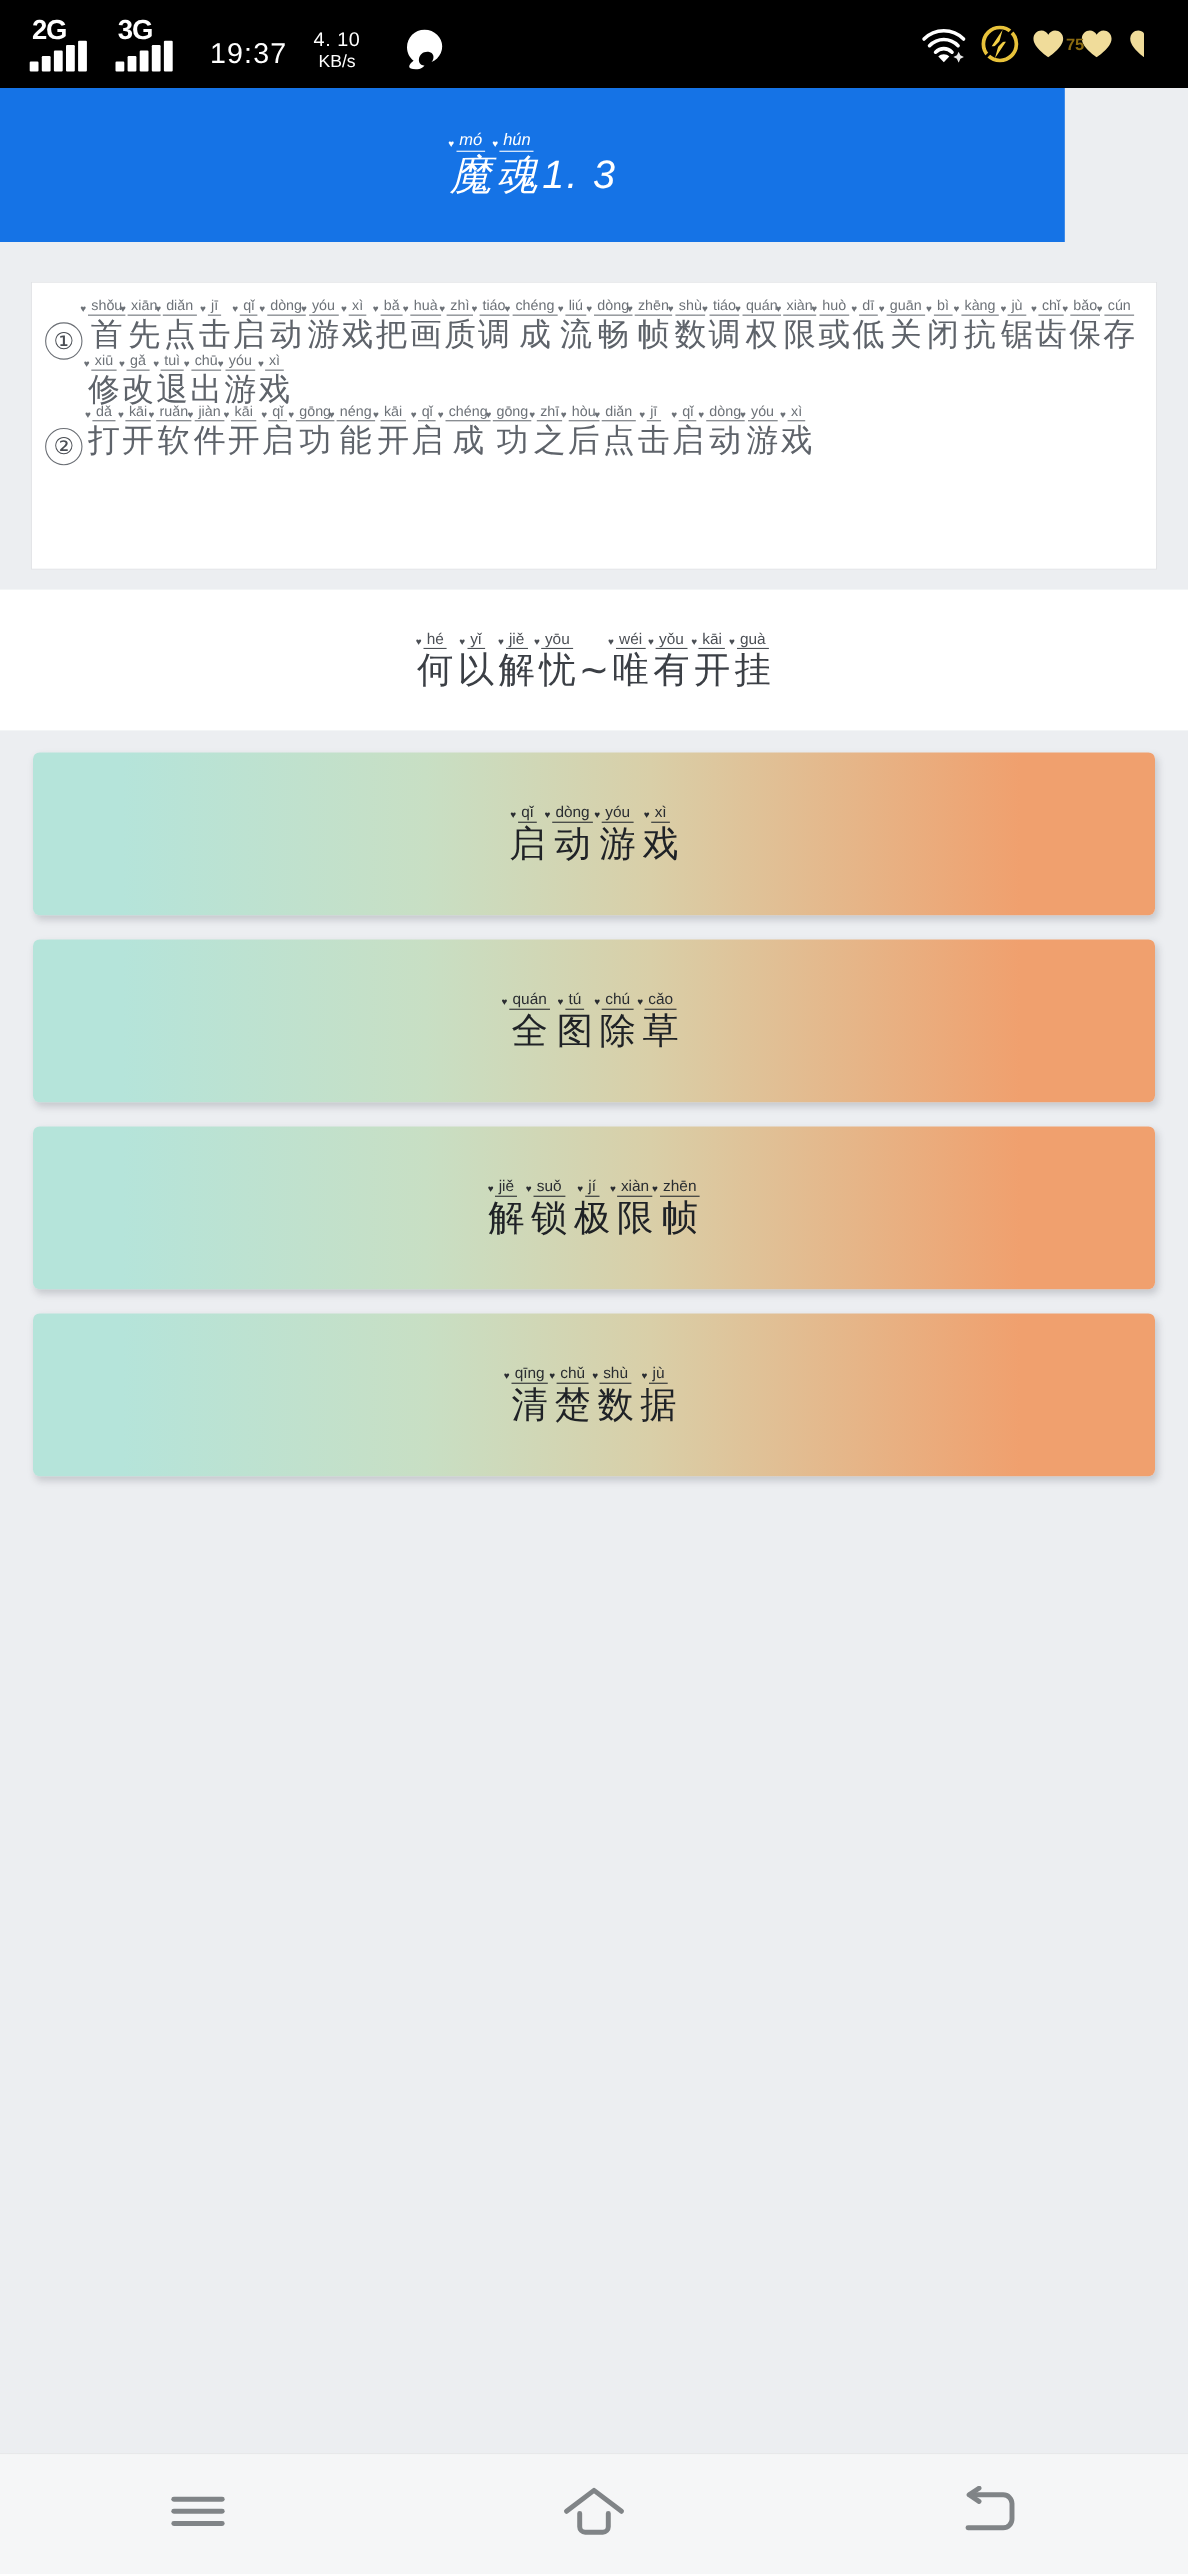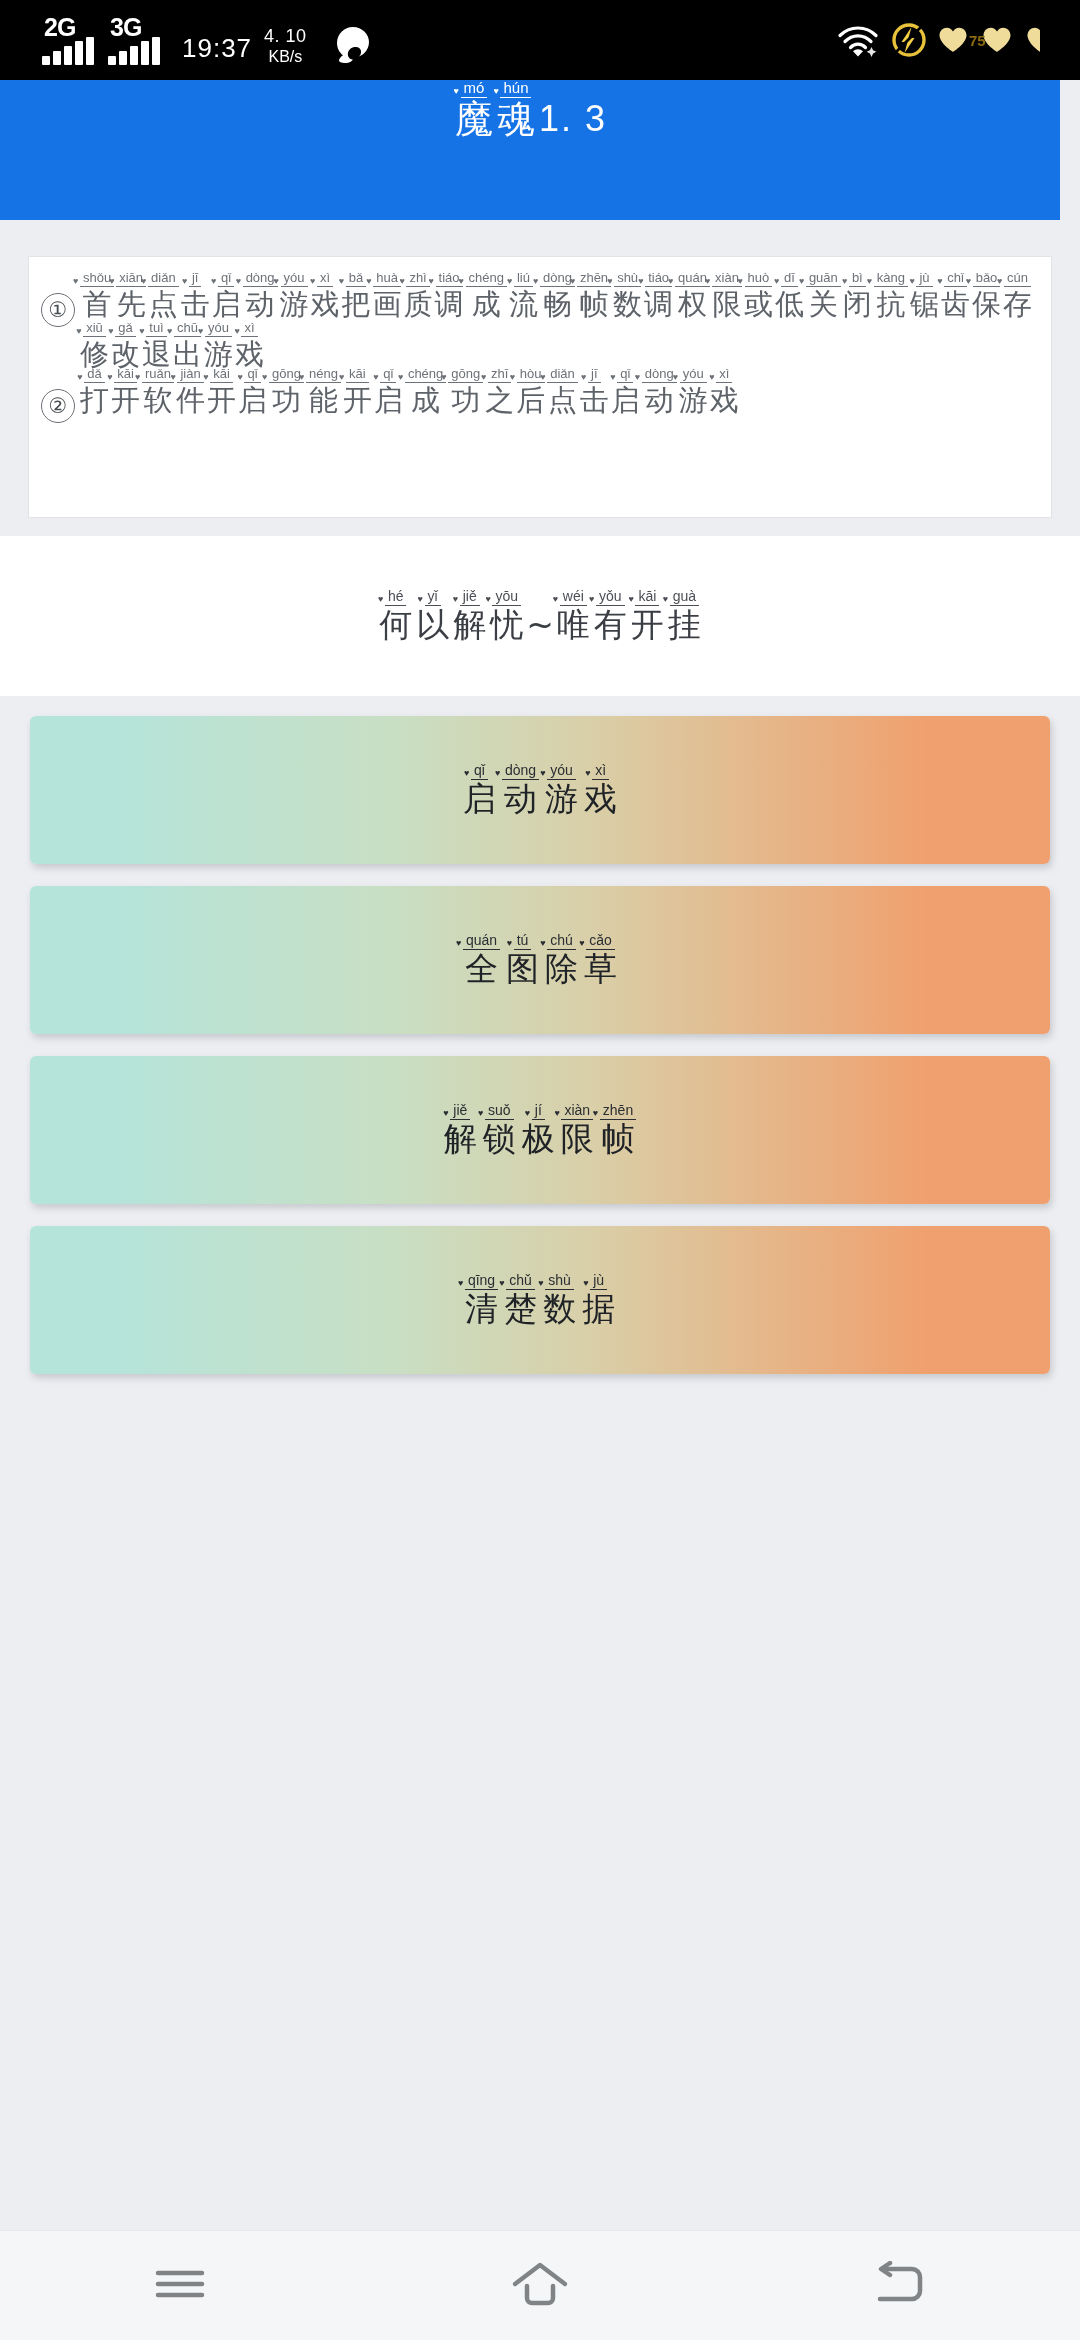--- a/index.html
+++ b/index.html
@@ -9,21 +9,21 @@
     font-family:"Liberation Sans", sans-serif;
     overflow:hidden;
   }
 
   
   .statusbar{
     position:relative; width:1080px; height:80px;
     background:#000; color:#fff;
     display:flex; align-items:center;
   }
-  .sb-left{ display:flex; align-items:flex-end; gap:0; margin-left:42px;text-align:right; }
+  .sb-left{ display:flex; align-items:flex-end; gap:12px; margin-left:27px;text-align:right; }
   .netgrp{ display:flex; flex-direction:column; align-items:flex-start; margin-right:14px;}
   .netgrp .glabel{ font-size:25px; font-weight:bold; letter-spacing:-1px; line-height:24px; margin-left:2px;}
   .bars{ display:flex; align-items:flex-end; gap:3px; height:26px; }
   .bars i{ display:block; width:8px; background:#fff; border-radius:1px; }
   .bars i:nth-child(1){ height:9px; }
   .bars i:nth-child(2){ height:14px; }
   .bars i:nth-child(3){ height:19px; }
   .bars i:nth-child(4){ height:24px; }
   .bars i:nth-child(5){ height:28px; }
   .clock{ font-size:26px; font-weight:300; letter-spacing:1px; margin:0 0 0 8px; line-height:34px;}
@@ -38,22 +38,22 @@
   .hearts{ display:flex; align-items:center; gap:14px; position:relative;}
   .heart{ width:30px; height:28px; position:relative; }
   .heart svg{ display:block; }
   .batt-pct{
      position:absolute; left:31px; top:6px;
      font-size:15px; color:#8a6a10; font-weight:bold; z-index:3;
   }
 
   
   .titlebar{
-    width:1060px; height:140px; background:#1573e6;
-    display:flex; align-items:flex-start; justify-content:center;
+    width:968px; height:140px; background:#1573e6;
+    display:flex; align-items:center; justify-content:center;font-style:italic;
   }
   .title-inner{ display:flex; align-items:flex-end; }
 
   
   .ruby{ display:inline-flex; align-items:flex-end; }
   .rb{ display:inline-flex; flex-direction:column; align-items:center; margin:0 2px; }
   .rb .pin{
      font-size:15px; line-height:16px; white-space:nowrap;
      border-bottom:1px solid currentColor; padding:0 3px 1px 3px;
      position:relative;
@@ -86,21 +86,21 @@
     font-size:21px; color:#4a4e54; margin:22px 4px 0 6px;
     font-family:"DejaVu Sans", sans-serif;
   }
   .instr-text{ display:flex; flex-wrap:wrap; align-items:flex-end; }
   .instr-text .rb .pin{ font-size:13px; line-height:14px; color:#6d7278; }
   .instr-text .rb .han{ font-size:29px; line-height:34px; color:#5e636a; }
   .instr-text .rb{ margin:0 1px; }
 
   
   .slogan-panel{
-    margin-top:18px; width:1080px; height:160px; background:#fff;
+    margin-top:18px; width:1080px; height:128px; background:#fff;
     display:flex; align-items:center; justify-content:center;
   }
   .slogan-panel .rb .pin{ font-size:14px; line-height:15px; color:#4b4f55; }
   .slogan-panel .rb .han{ font-size:33px; line-height:38px; color:#3b3f45; }
 
   
   .btn-list{ margin-top:20px; padding:0 30px; }
   .gbtn{
     position:relative;
     height:148px; margin-bottom:22px; border-radius:6px;

